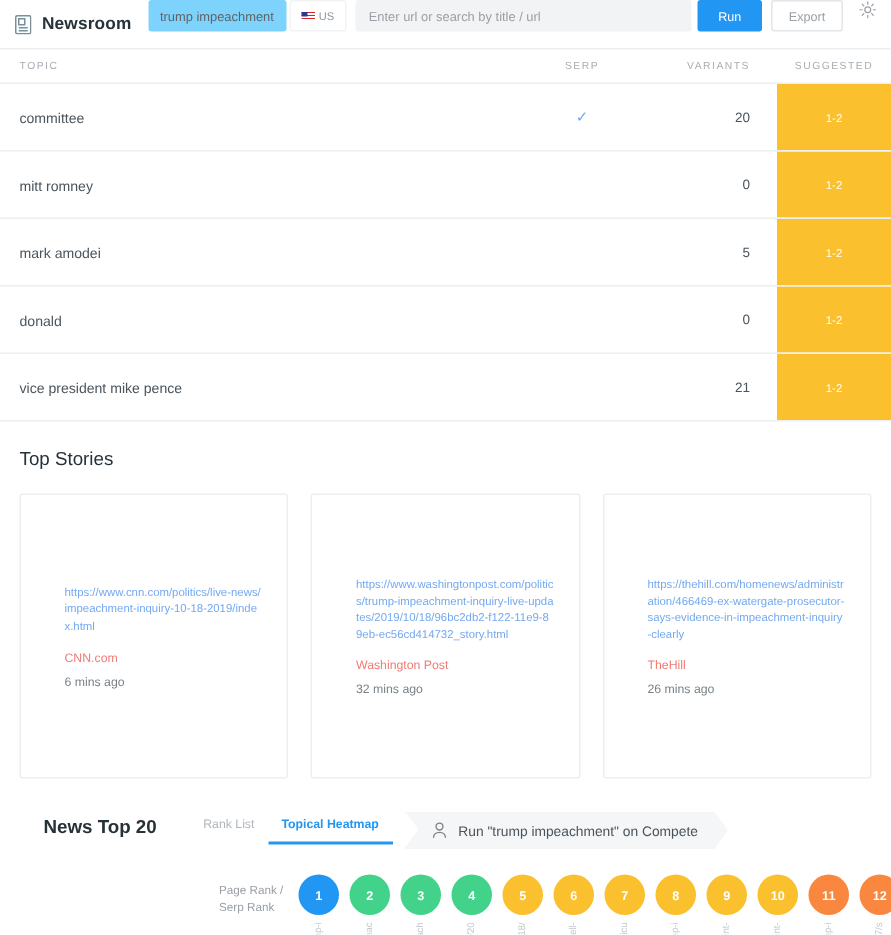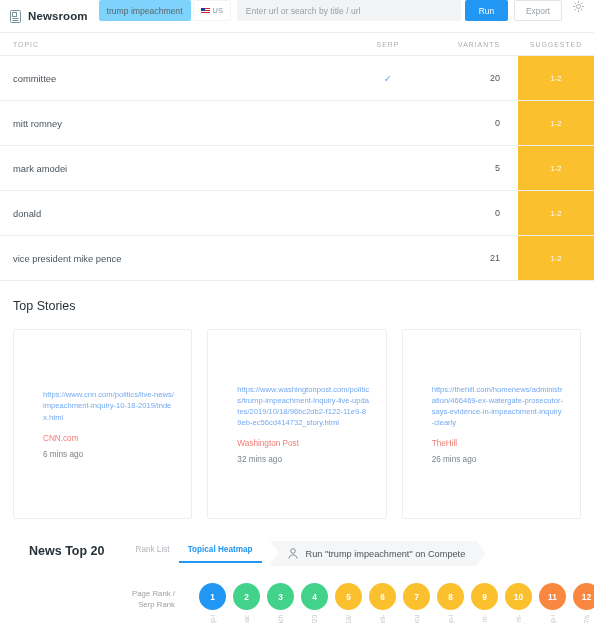--- a/index.html
+++ b/index.html
@@ -179,23 +179,23 @@
     border-left: 9px solid #fff;
     border-top: 12.5px solid transparent;
     border-bottom: 12.5px solid transparent;
   }
   .person-icon { width: 10px; height: 11px; color: #7a8288; flex: 0 0 auto; }
   .compete-label { font-size: 9.2px; color: #4a545c; white-space: nowrap; }
 
   
   .heat { position: relative; padding-top: 16px; }
   .rank-label {
-    position: absolute; left: 127px; top: 21px;
+    position: absolute; left: 146px; top: 21px;
     font-size: 7.8px; line-height: 1.45; color: #9aa0a6;
-    text-align: right; width: 48px;
+    text-align: left; width: 48px;
   }
   .dots { display: flex; gap: 7px; padding-left: 199px; }
   .dot {
     width: 27px; height: 27px; border-radius: 50%;
     display: flex; align-items: center; justify-content: center;
     color: #fff; font-size: 8.4px; font-weight: bold;
     flex: 0 0 auto;
   }
   .vlabels { display: flex; gap: 7px; padding-left: 199px; margin-top: 5px; }
   .vlabel {

